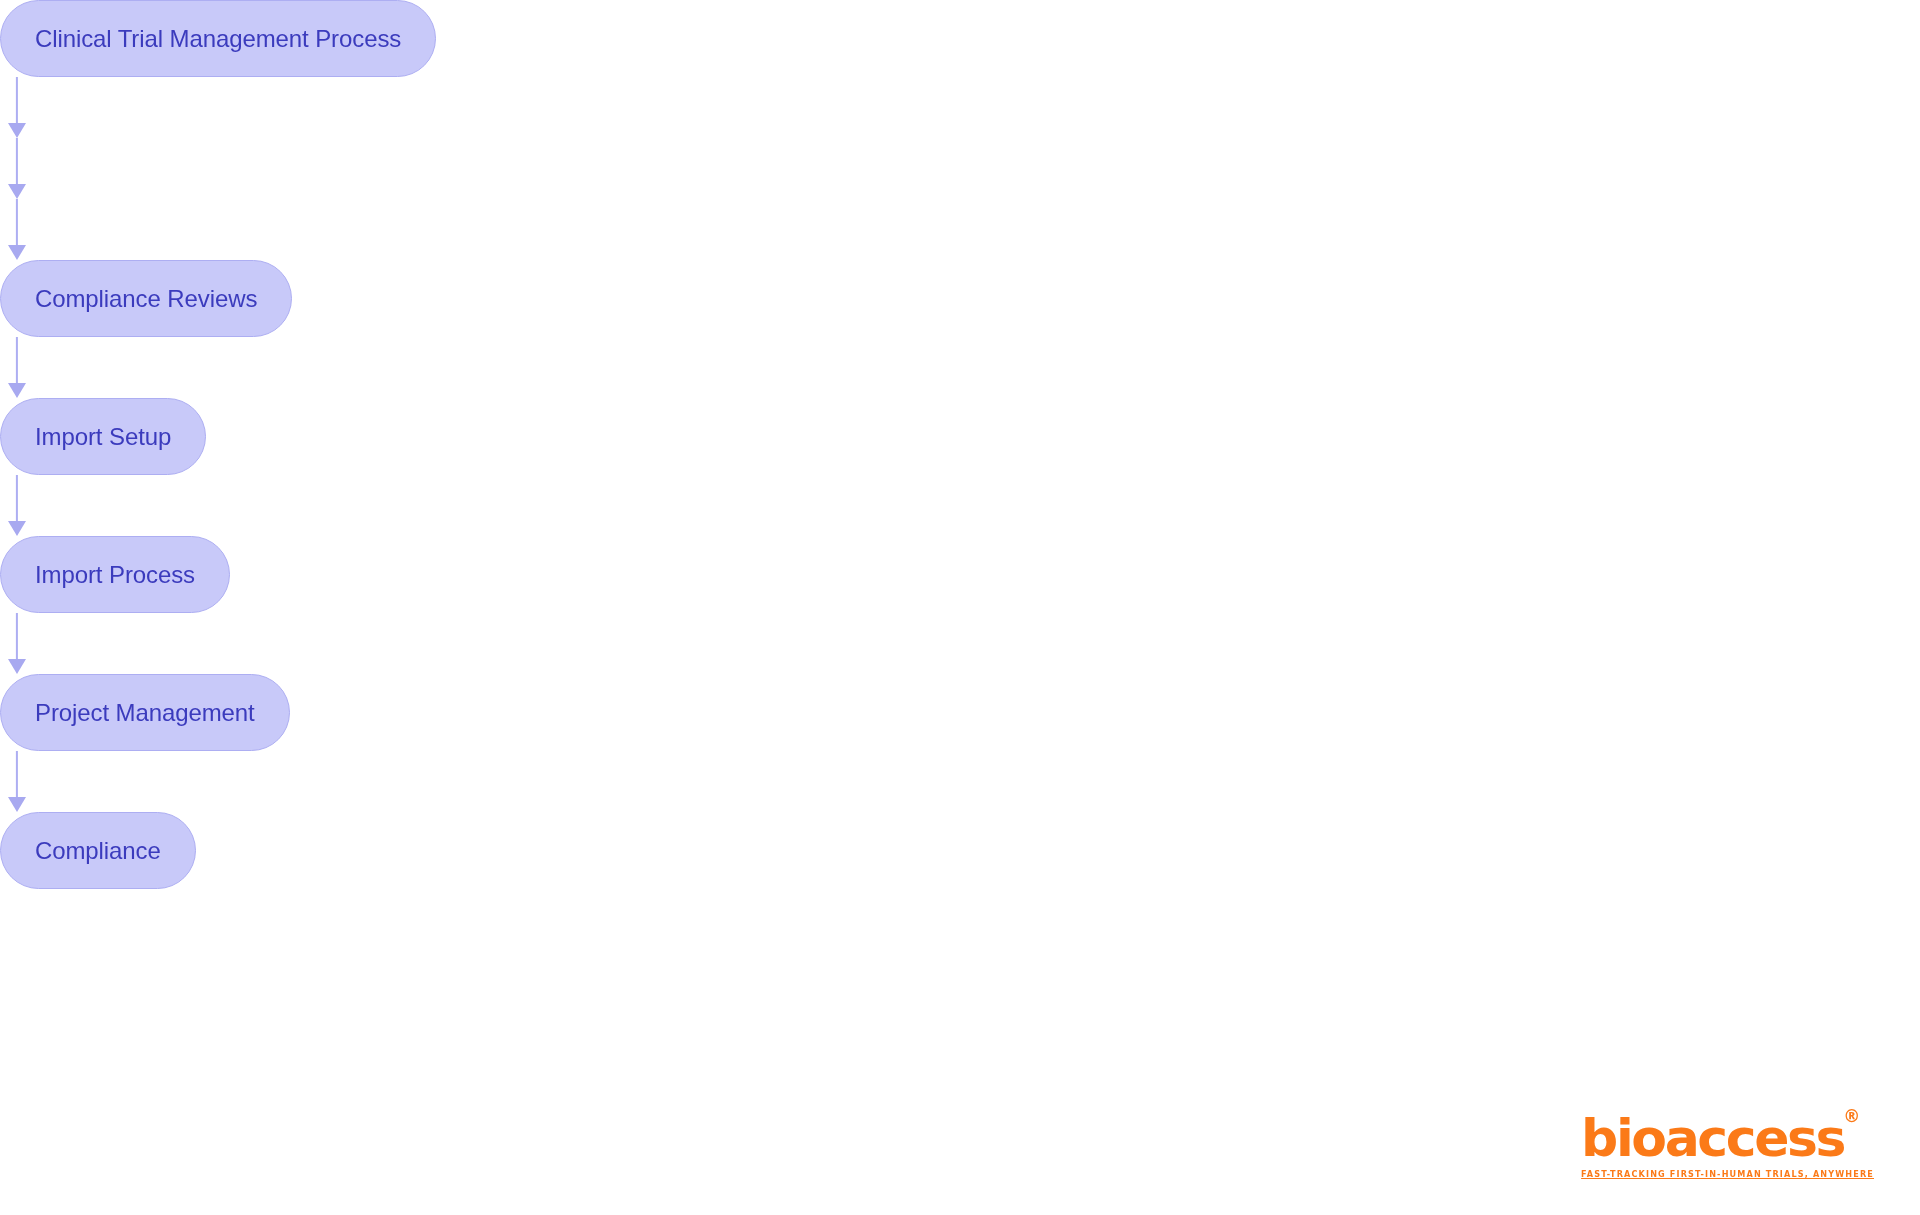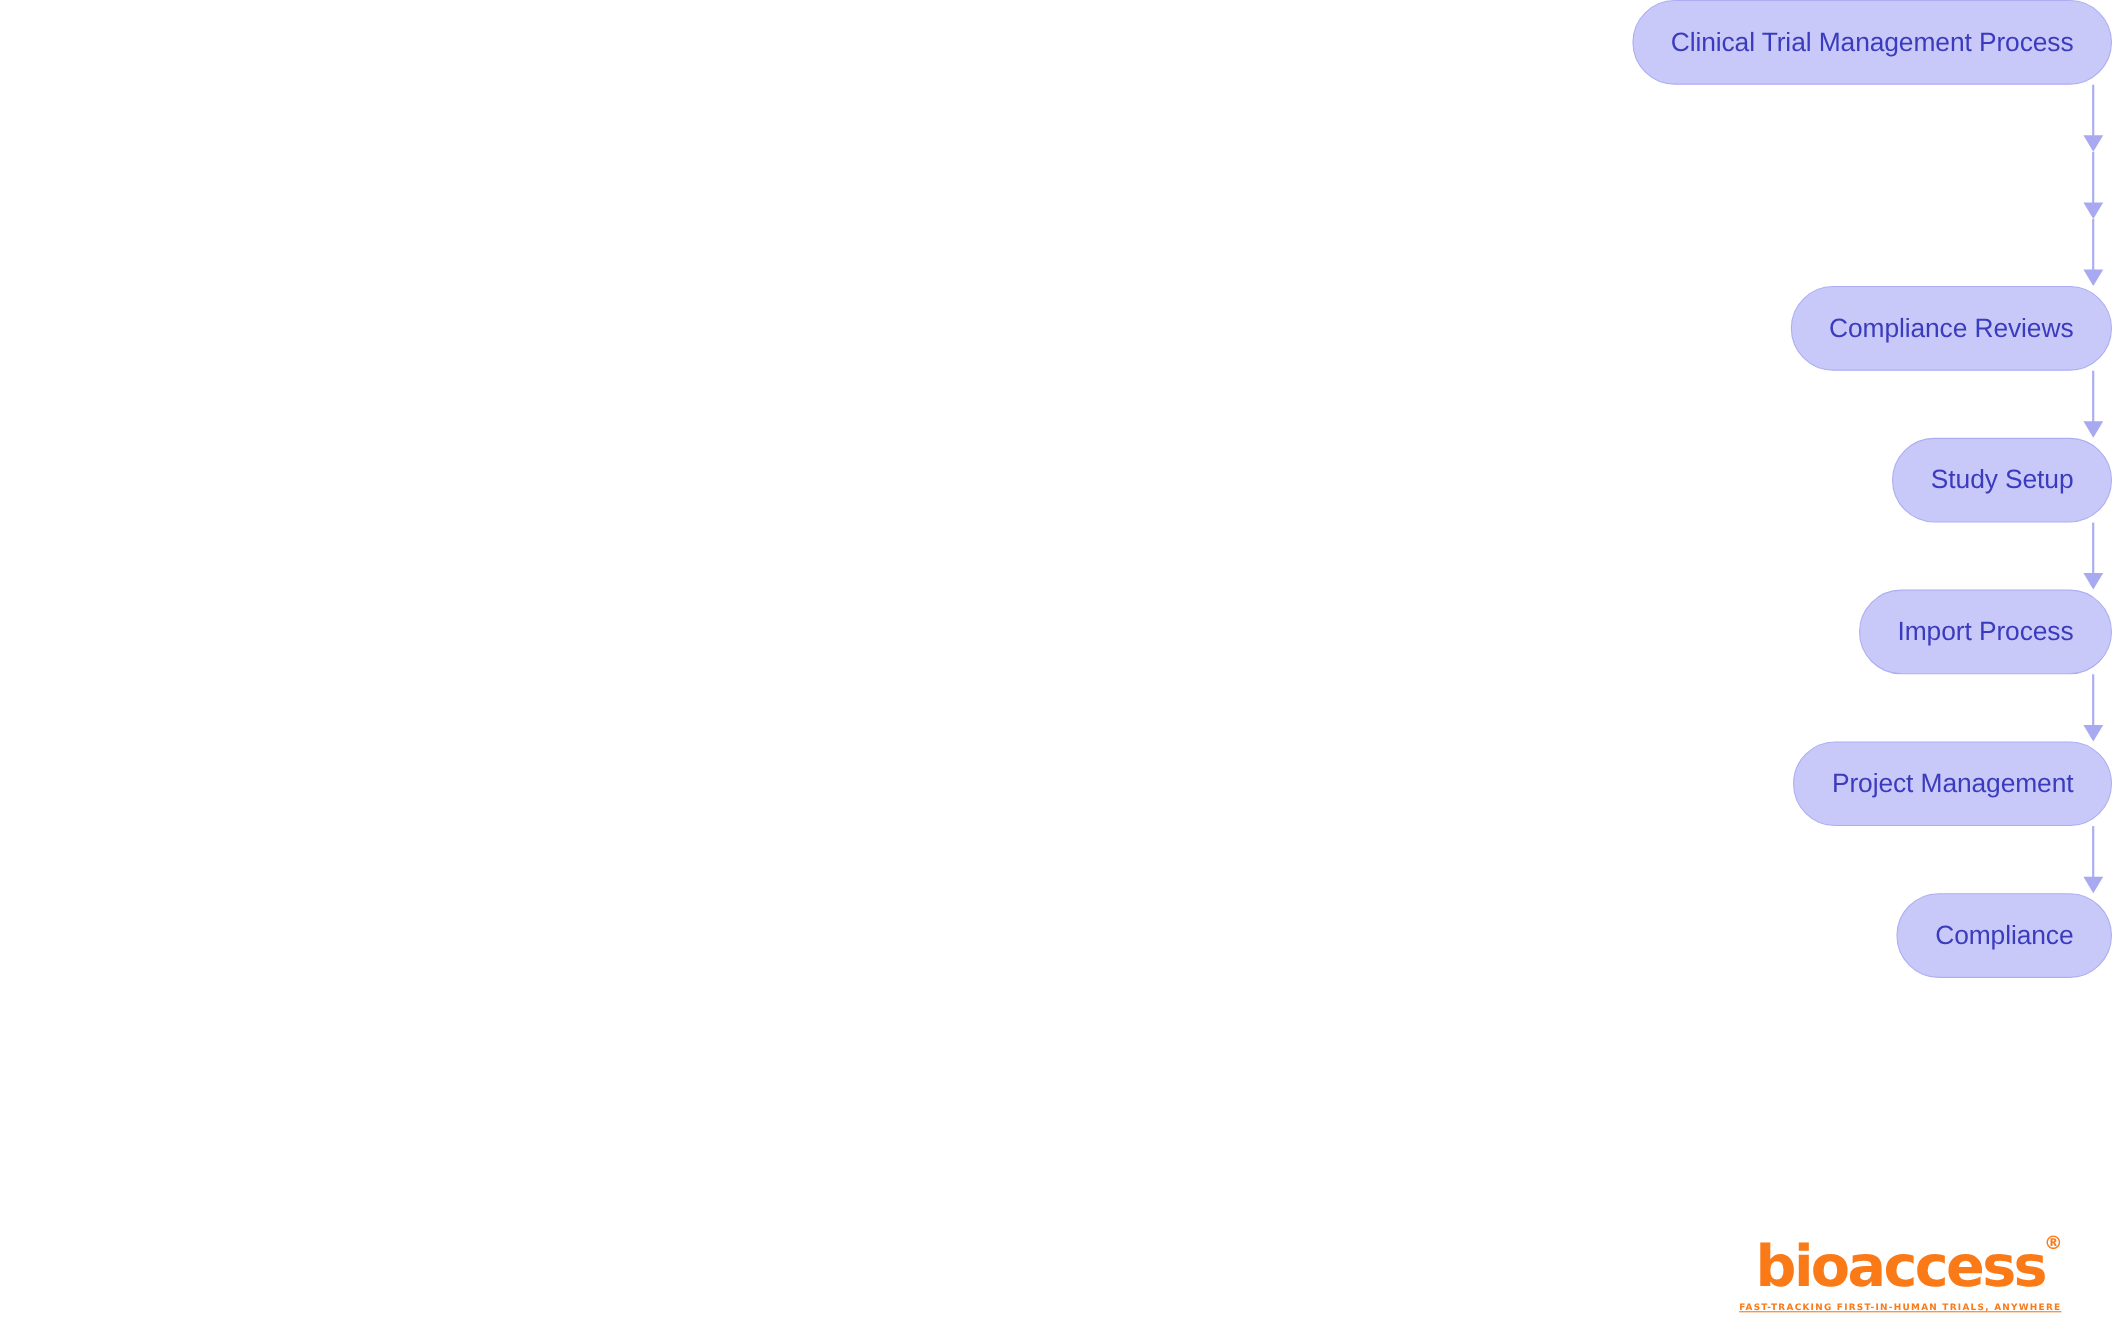--- a/index.html
+++ b/index.html
@@ -24,21 +24,21 @@
   }
 
   
   .flow-column {
     position: absolute;
     left: 0;
     top: 0;
     width: 1920px;
     display: flex;
     flex-direction: column;
-    align-items: flex-end;
+    align-items: flex-start;
   }
 
   .node {
     box-sizing: border-box;
     background: #c8c9f9;
     border: 1.4px solid #adaef2;
     border-radius: 999px;
     color: #3b3bbd;
     display: flex;
     align-items: center;
@@ -77,22 +77,22 @@
     height: 0;
     border-left: 9.5px solid transparent;
     border-right: 9.5px solid transparent;
     border-top: 15px solid #a8a9f0;
   }
 
   
   .brand-logo {
     position: absolute;
     right: 46px;
-    bottom: 22px;
-    text-align: center;
+    bottom: 36px;
+    text-align: left;
     user-select: none;
   }
   .brand-wordmark {
     font-family: "DejaVu Sans", sans-serif;
     font-size: 52px;
     font-weight: bold;
     color: #fb7a18;
     letter-spacing: -2.4px;
     line-height: 1;
     position: relative;
@@ -148,21 +148,21 @@
     <div class="node">
       <span>Compliance Reviews</span>
     </div>
 
     <div class="connector">
       <span class="stem"></span>
       <span class="head"></span>
     </div>
 
     <div class="node">
-      <span>Study Setup</span>
+      <span>Import Setup</span>
     </div>
 
     <div class="connector">
       <span class="stem"></span>
       <span class="head"></span>
     </div>
 
     <div class="node">
       <span>Import Process</span>
     </div>

